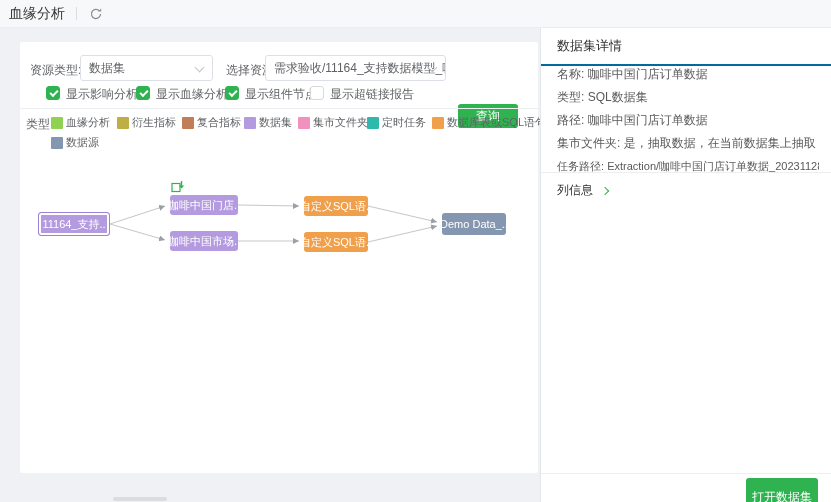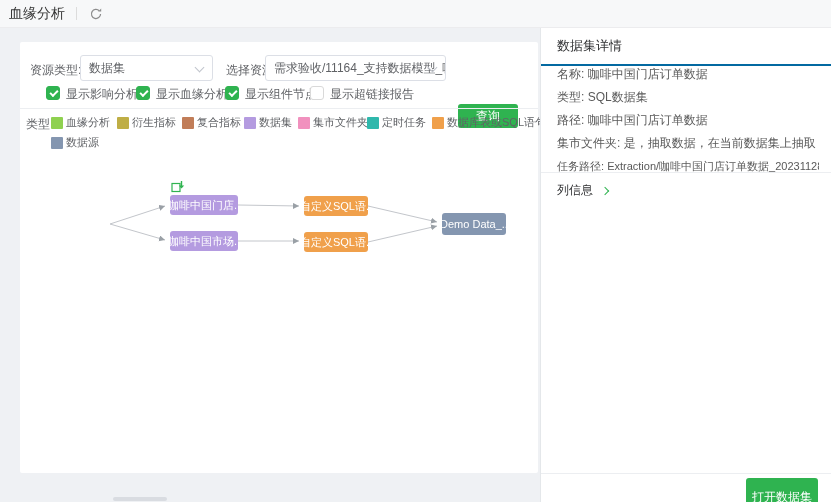--- a/index.html
+++ b/index.html
@@ -220,20 +220,23 @@
   </svg>
 
   <span class="extract-badge">
     <svg width="14" height="13" viewBox="0 0 14 13">
       <rect x="1" y="3.5" width="8" height="8" fill="none" stroke="#2fb350" stroke-width="1.2"></rect>
       <line x1="10.5" y1="1" x2="10.5" y2="7" stroke="#2fb350" stroke-width="1.4"></line>
       <path d="M7.8,5.5 L10.5,8.6 L13.2,5.5 z" fill="#2fb350"></path>
     </svg>
   </span>
 
+  <div class="node nA" data-selected="true" style="background: rgb(180, 155, 224);">
+    <span>11164_支持..</span>
+  </div>
   <div class="node nB" style="background: rgb(180, 155, 224);">
     <span>咖啡中国门店..</span>
   </div>
   <div class="node nC" style="background: rgb(180, 155, 224);">
     <span>咖啡中国市场..</span>
   </div>
   <div class="node nD" style="background: rgb(240, 160, 75);">
     <span>自定义SQL语..</span>
   </div>
   <div class="node nE" style="background: rgb(240, 160, 75);">

